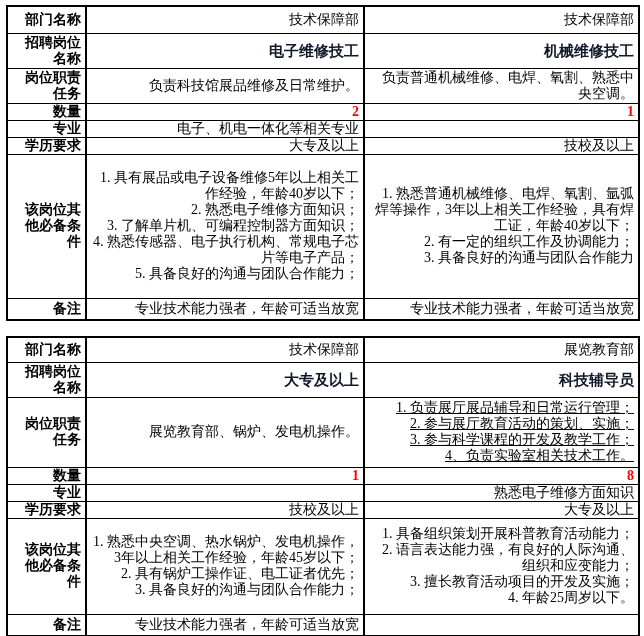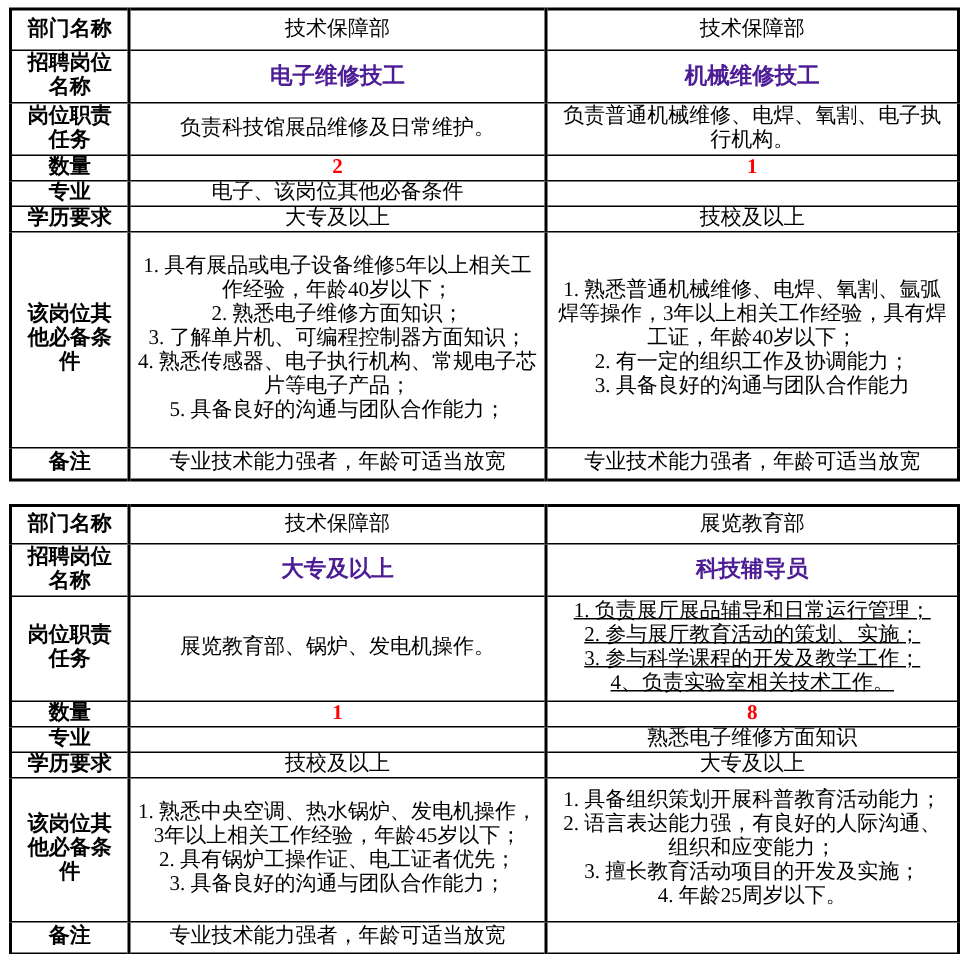--- a/index.html
+++ b/index.html
@@ -23,36 +23,36 @@
     table-layout: fixed;
     width: 632px;
     border: 2px solid #000000;
     font-size: 14px;
   }
   table.t1 { margin-bottom: 15px; }
   table.rt td {
     border: solid #000000;
     border-width: 1px 2px;
     padding: 0 4px;
-    text-align: center;
+    text-align: right;
     vertical-align: middle;
     line-height: 16px;
     white-space: pre-line;
     overflow: hidden;
     word-break: break-all;
   }
   col.c0 { width: 79px; }
   col.c1 { width: 278px; }
   col.c2 { width: 275px; }
   td.lbl {
     font-weight: bold;
     padding: 0 7px;
   }
   td.jobtitle {
-    color: #4c1d95;
+    color: #0f172a;
     font-weight: bold;
     font-size: 15px;
   }
   td.qty {
     color: #FF0000;
     font-weight: bold;
   }
   td.req {
     text-align: left;
     line-height: 19px;
@@ -99,30 +99,30 @@
         <td>技术保障部</td>
       </tr>
       <tr>
         <td class="lbl">招聘岗位名称</td>
         <td class="jobtitle">电子维修技工</td>
         <td class="jobtitle">机械维修技工</td>
       </tr>
       <tr>
         <td class="lbl">岗位职责任务</td>
         <td>负责科技馆展品维修及日常维护。</td>
-        <td>负责普通机械维修、电焊、氧割、电子执行机构。</td>
+        <td>负责普通机械维修、电焊、氧割、熟悉中央空调。</td>
       </tr>
       <tr>
         <td class="lbl">数量</td>
         <td class="qty">2</td>
         <td class="qty">1</td>
       </tr>
       <tr>
         <td class="lbl">专业</td>
-        <td>电子、该岗位其他必备条件</td>
+        <td>电子、机电一体化等相关专业</td>
         <td></td>
       </tr>
       <tr>
         <td class="lbl">学历要求</td>
         <td>大专及以上</td>
         <td>技校及以上</td>
       </tr>
       <tr>
         <td class="lbl">该岗位其他必备条件</td>
         <td class="req">1. 具有展品或电子设备维修5年以上相关工作经验，年龄40岁以下；

